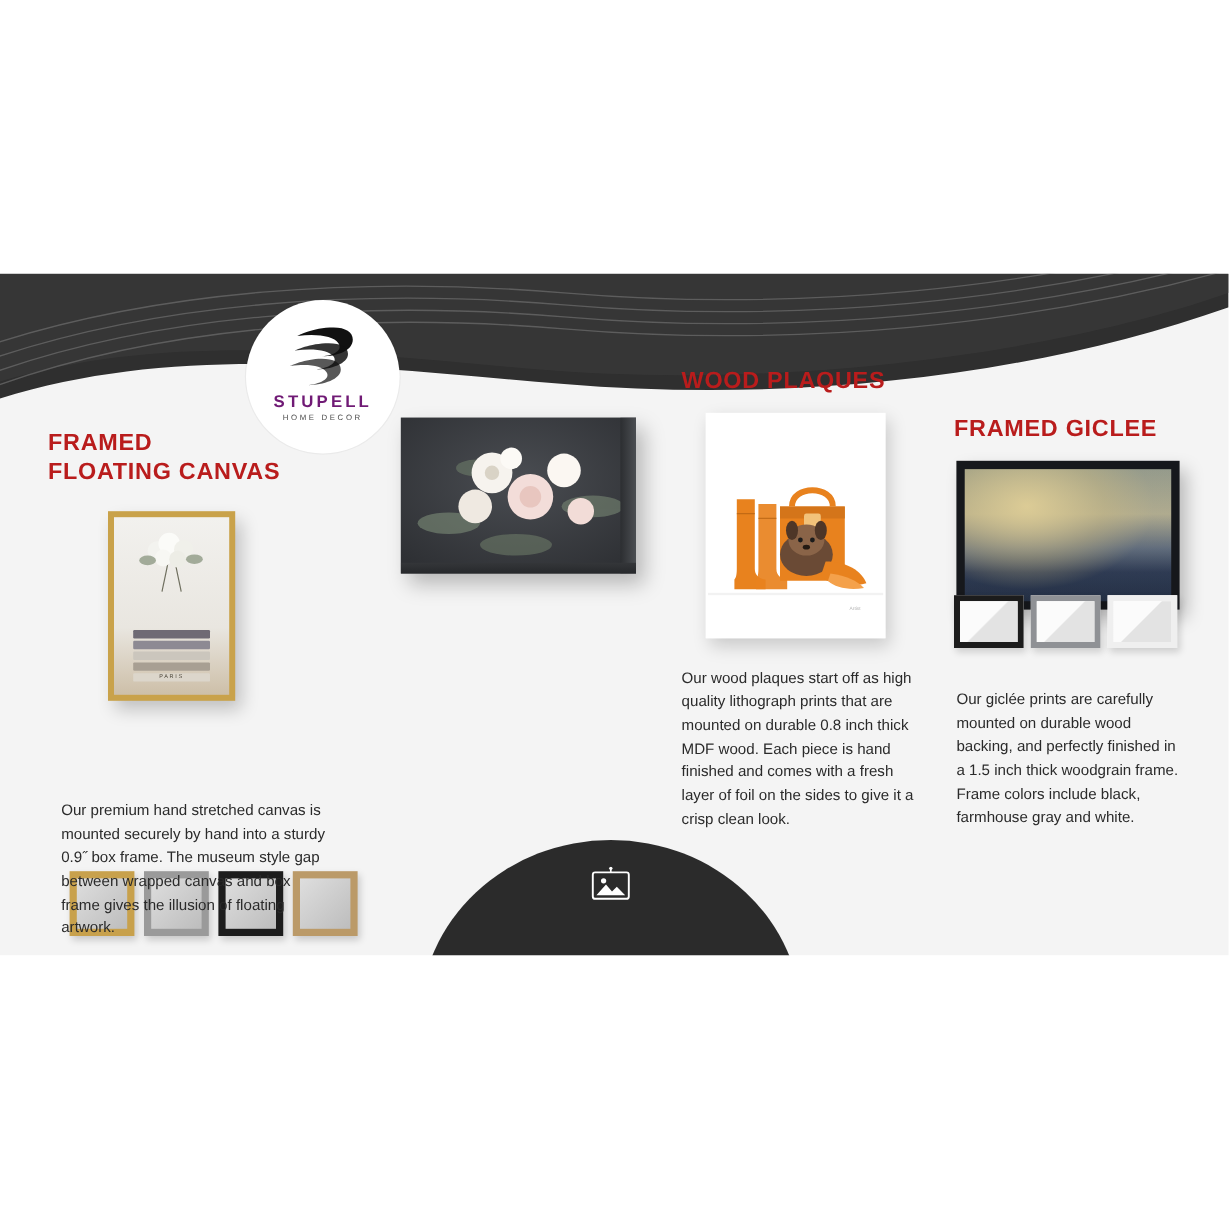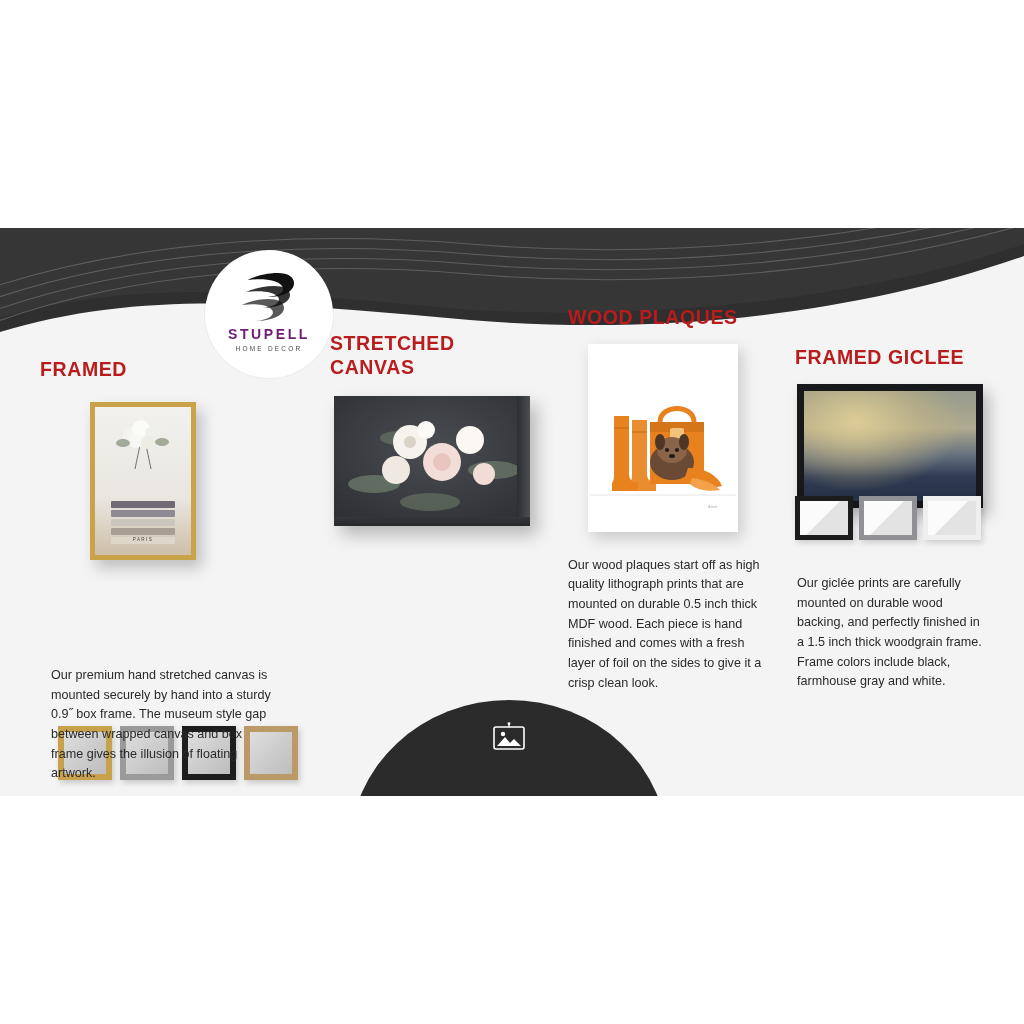--- a/index.html
+++ b/index.html
@@ -284,20 +284,21 @@
           </g>
         </svg>
       </div>
       <div class="brand">STUPELL</div>
       <div class="brand-sub">HOME DECOR</div>
     </div>
 
     <div class="col" id="col1">
       <div class="col-title">
         <span>FRAMED</span><br>
+        <span>FLOATING CANVAS</span>
       </div>
 
       <div class="art-floating">
         <div class="inner">
           <div class="bouquet">
             <svg width="64" height="56" viewBox="0 0 64 56" aria-hidden="true">
               <g>
                 <path d="M30,22 C28,34 26,42 24,52" stroke="#6f6f5f" stroke-width="1" fill="none"></path>
                 <path d="M34,22 C36,34 38,42 40,52" stroke="#6f6f5f" stroke-width="1" fill="none"></path>
                 <circle cx="20" cy="18" r="8" fill="#f3f3ef"></circle>
@@ -333,24 +334,20 @@
           </div>
         <div class="swatch" style="background:#bb9a68">
             <span></span>
           </div>
       </div>
 
       <div class="col-body" style="position:absolute;top:308px;left:11px;width:222px;">Our premium hand stretched canvas is mounted securely by hand into a sturdy 0.9˝ box frame. The museum style gap between wrapped canvas and box frame gives the illusion of floating artwork.</div>
     </div>
 
     <div class="col" id="col2">
-      <div class="col-title">
-        <span>STRETCHED</span><br>
-        <span>CANVAS</span>
-      </div>
 
       <div class="art-canvas">
         <svg width="196" height="130" viewBox="0 0 196 130" aria-hidden="true" style="position:absolute;left:0;top:0;">
           <defs>
             <radialGradient id="gdark" cx="50%" cy="40%" r="70%">
               <stop offset="0%" stop-color="#4a4d52"></stop>
               <stop offset="100%" stop-color="#2e3034"></stop>
             </radialGradient>
           </defs>
           <rect x="0" y="0" width="196" height="130" fill="url(#gdark)"></rect>
@@ -413,21 +410,21 @@
 
           <g fill="#e8821e">
             <path d="M100,124 c18,0 30,8 34,18 c-14,4 -30,2 -38,-6 Z"></path>
             <path d="M104,134 c14,2 22,6 28,12 c-12,2 -24,0 -30,-6 Z" fill="#f4a14b"></path>
           </g>
           <rect x="2" y="150" width="146" height="2" fill="#f2f2f2"></rect>
           <text x="120" y="164" font-family="Liberation Sans" font-size="4" fill="#b0b0b0">Artist</text>
         </svg>
       </div>
 
-      <div class="col-body" style="margin-top:24px;width:194px;">Our wood plaques start off as high quality lithograph prints that are mounted on durable 0.5 inch thick MDF wood. Each piece is hand finished and comes with a fresh layer of foil on the sides to give it a crisp clean look.</div>
+      <div class="col-body" style="margin-top:24px;width:194px;">Our wood plaques start off as high quality lithograph prints that are mounted on durable 0.8 inch thick MDF wood. Each piece is hand finished and comes with a fresh layer of foil on the sides to give it a crisp clean look.</div>
     </div>
 
     <div class="col" id="col4">
       <div class="col-title">
         <span>FRAMED GICLEE</span>
       </div>
 
       <div class="art-giclee">
         <div class="inner"></div>
       </div>

